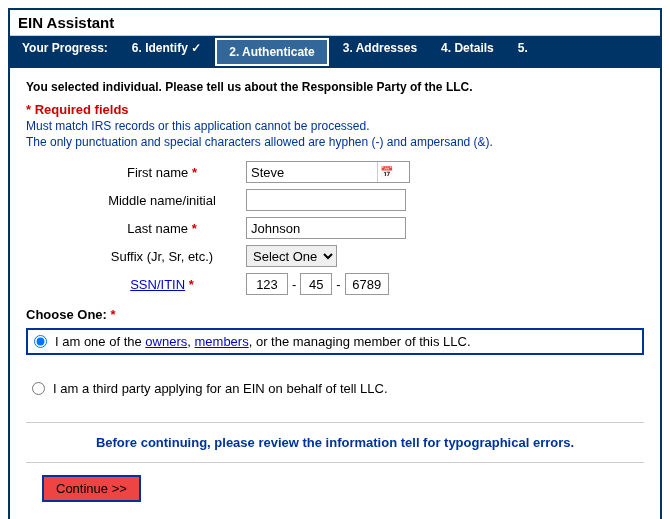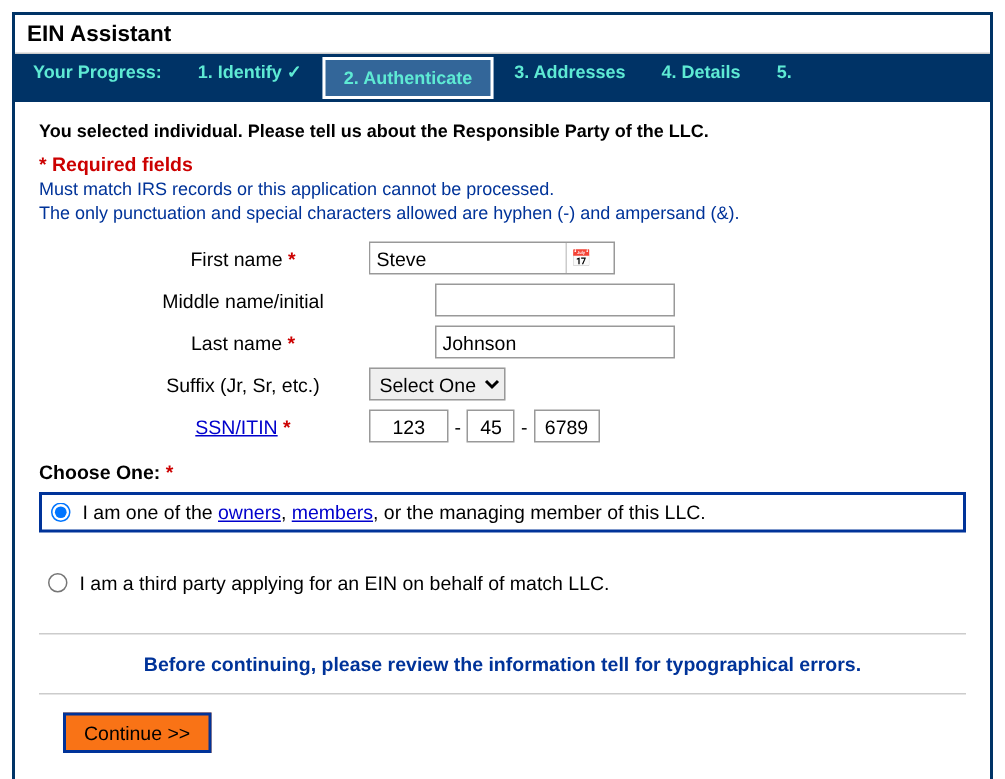--- a/index.html
+++ b/index.html
@@ -29,21 +29,21 @@
     
     .progress-bar {
       display: flex;
       background: #003366;
       color: #fff;
       font-size: 12px;
     }
     .progress-item {
       padding: 5px 12px;
       font-weight: bold;
-      color: #5eead4;
+      color: #ffffff;
       white-space: nowrap;
     }
     .progress-item.active {
       background: #336699;
       border: 2px solid #fff;
       margin: 2px;
     }
 
     
     .main-content {
@@ -88,21 +88,20 @@
     .required-star {
       color: #cc0000;
       font-weight: bold;
     }
     .form-input {
       border: 1px solid #999;
       padding: 2px 4px;
       font-size: 13px;
       height: 22px;
       width: 160px;
-      margin-left: 44px;
     }
     .form-input-with-icon {
       display: flex;
       align-items: center;
       border: 1px solid #999;
       width: 164px;
       height: 22px;
       background: #fff;
     }
     .form-input-with-icon input {
@@ -197,21 +196,21 @@
     .btn {
       border: 2px solid #666;
       background: #e0e0e0;
       padding: 4px 12px;
       font-size: 13px;
       cursor: pointer;
       font-family: Arial, sans-serif;
     }
     .btn-continue {
       border: 2px solid #003399;
-      background: #f97316;
+      background: #ef4444;
       padding: 4px 12px;
       font-size: 13px;
       cursor: pointer;
       font-family: Arial, sans-serif;
     }
 
     
     .footer {
       text-align: center;
       padding: 8px;
@@ -235,21 +234,21 @@
 
   <div class="title-bar">
     <span>EIN Assistant</span>
   </div>
 
   <div class="progress-bar">
     <div class="progress-item">
       <span>Your Progress:</span>
     </div>
     <div class="progress-item">
-      <span>1. Identify ✓</span>
+      <span>6. Identify ✓</span>
     </div>
     <div class="progress-item active">
       <span>2. Authenticate</span>
     </div>
     <div class="progress-item">
       <span>3. Addresses</span>
     </div>
     <div class="progress-item">
       <span>4. Details</span>
     </div>
@@ -315,21 +314,21 @@
           <option>IV</option>
         </select>
       </div>
 
       <div class="form-row">
         <div class="form-label">
           <a href="#" style="color:#0000cc;text-decoration:underline;"><span>SSN/ITIN</span></a>
           <span class="required-star"> *</span>
         </div>
         <div class="ssn-row">
-          <input type="text" class="ssn-part" value="123" style="width: 53px;">
+          <input type="text" class="ssn-part" value="123" style="width: 42px;">
           <span class="ssn-sep">-</span>
           <input type="text" class="ssn-part" value="45" style="width: 32px;">
           <span class="ssn-sep">-</span>
           <input type="text" class="ssn-part" value="6789" style="width: 44px;">
         </div>
       </div>
 
     </div>
 
     <div class="choose-one-section">
@@ -341,21 +340,21 @@
       <div class="radio-option selected-box">
         <input type="radio" name="choose_one" id="opt1" checked="" style="">
         <label for="opt1">
           I am one of the <a href="#">owners</a>, <a href="#">members</a>, or the managing member of this LLC.
         </label>
       </div>
 
       <div class="radio-option">
         <input type="radio" name="choose_one" id="opt2" style="">
         <label for="opt2">
-          <span>I am a third party applying for an EIN on behalf of match LLC.</span>
+          <span>I am a third party applying for an EIN on behalf of tell LLC.</span>
         </label>
       </div>
     </div>
 
     <hr class="divider">
 
     <div class="before-continuing">
       <span>Before continuing, please review the information tell for typographical errors.</span>
     </div>
 

